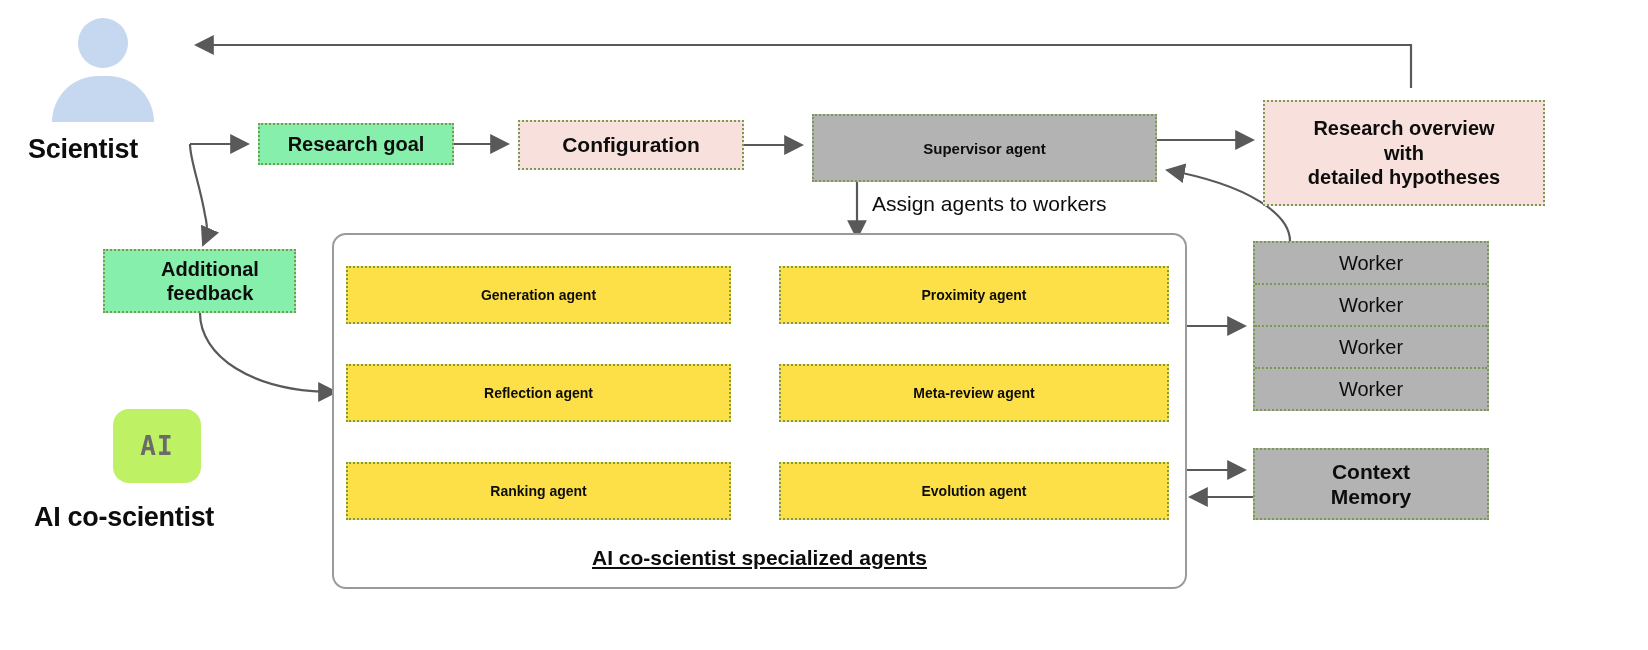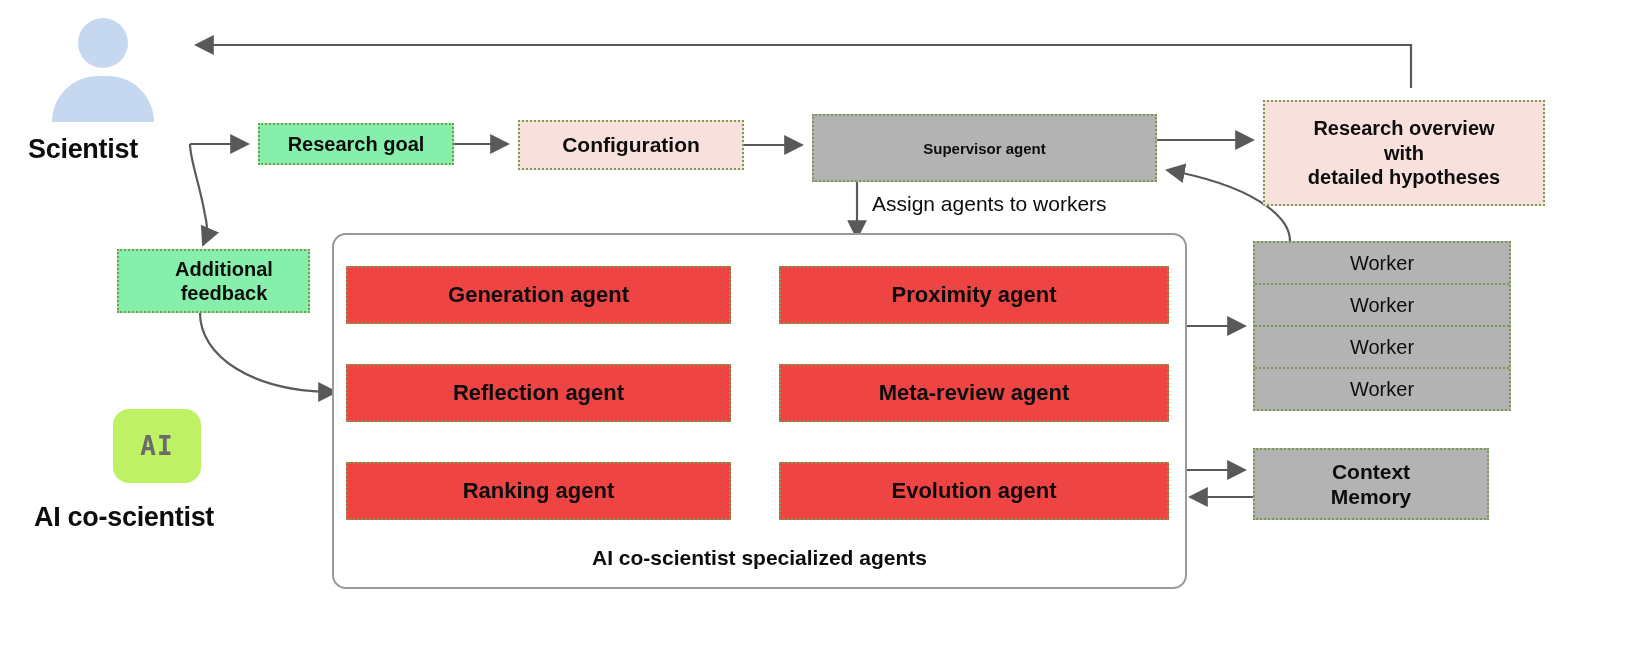--- a/index.html
+++ b/index.html
@@ -35,45 +35,45 @@
     background:#bef264;border-radius:16px;
     display:flex;align-items:center;justify-content:center;
     font-family:"DejaVu Sans Mono","Liberation Mono",monospace;
     font-size:26px;font-weight:bold;color:#6b6b6b;letter-spacing:1px;
   }
 
   .n-research-goal{left:258px;top:123px;width:196px;height:42px;font-size:20px;}
   .n-configuration{left:518px;top:120px;width:226px;height:50px;font-size:21px;}
   .n-supervisor{left:812px;top:114px;width:345px;height:68px;font-size:15px;}
   .n-overview{left:1263px;top:100px;width:282px;height:106px;font-size:20px;line-height:1.22;}
-  .n-addfeedback{left:117px;top:249px;width:193px;height:64px;font-size:20px;line-height:1.22;padding-left:21px;}
+  .n-addfeedback{left:103px;top:249px;width:193px;height:64px;font-size:20px;line-height:1.22;padding-left:21px;}
 
-  .n-workers{left:1253px;top:241px;width:258px;height:170px;flex-direction:column;padding:0;}
+  .n-workers{left:1253px;top:241px;width:236px;height:170px;flex-direction:column;padding:0;}
   .worker-row{
     width:100%;flex:1;display:flex;align-items:center;justify-content:center;
     font-size:20px;border-bottom:2px dotted #7a9a4e;box-sizing:border-box;
   }
   .worker-row:last-child{border-bottom:none;}
 
   .n-context{left:1253px;top:448px;width:236px;height:72px;font-size:21px;line-height:1.2;}
 
   .agents-panel{
     position:absolute;left:332px;top:233px;width:855px;height:356px;
     border:2px solid #9a9a9a;border-radius:14px;background:#ffffff;box-sizing:border-box;
   }
-  .agent{position:absolute;box-sizing:border-box;border:2px dotted #7a9a4e;background:#ef4444;
-    display:flex;align-items:center;justify-content:center;font-size:22px;font-weight:bold;}
+  .agent{position:absolute;box-sizing:border-box;border:2px dotted #7a9a4e;background:#fde047;
+    display:flex;align-items:center;justify-content:center;font-size:14px;font-weight:bold;}
   .col-l{left:346px;width:385px;}
   .col-r{left:779px;width:390px;}
   .row1{top:266px;height:58px;}
   .row2{top:364px;height:58px;}
   .row3{top:462px;height:58px;}
   .panel-caption{
     position:absolute;left:332px;top:546px;width:855px;text-align:center;
-    font-size:21px;font-weight:bold;
+    font-size:21px;font-weight:bold;text-decoration:underline;
   }
   .edge-label{position:absolute;left:872px;top:192px;font-size:21px;white-space:nowrap;}
 </style>
 </head>
 <body>
 
 <div id="canvas">
 
   <svg class="edges" viewBox="0 0 1648 650">
     <defs>

